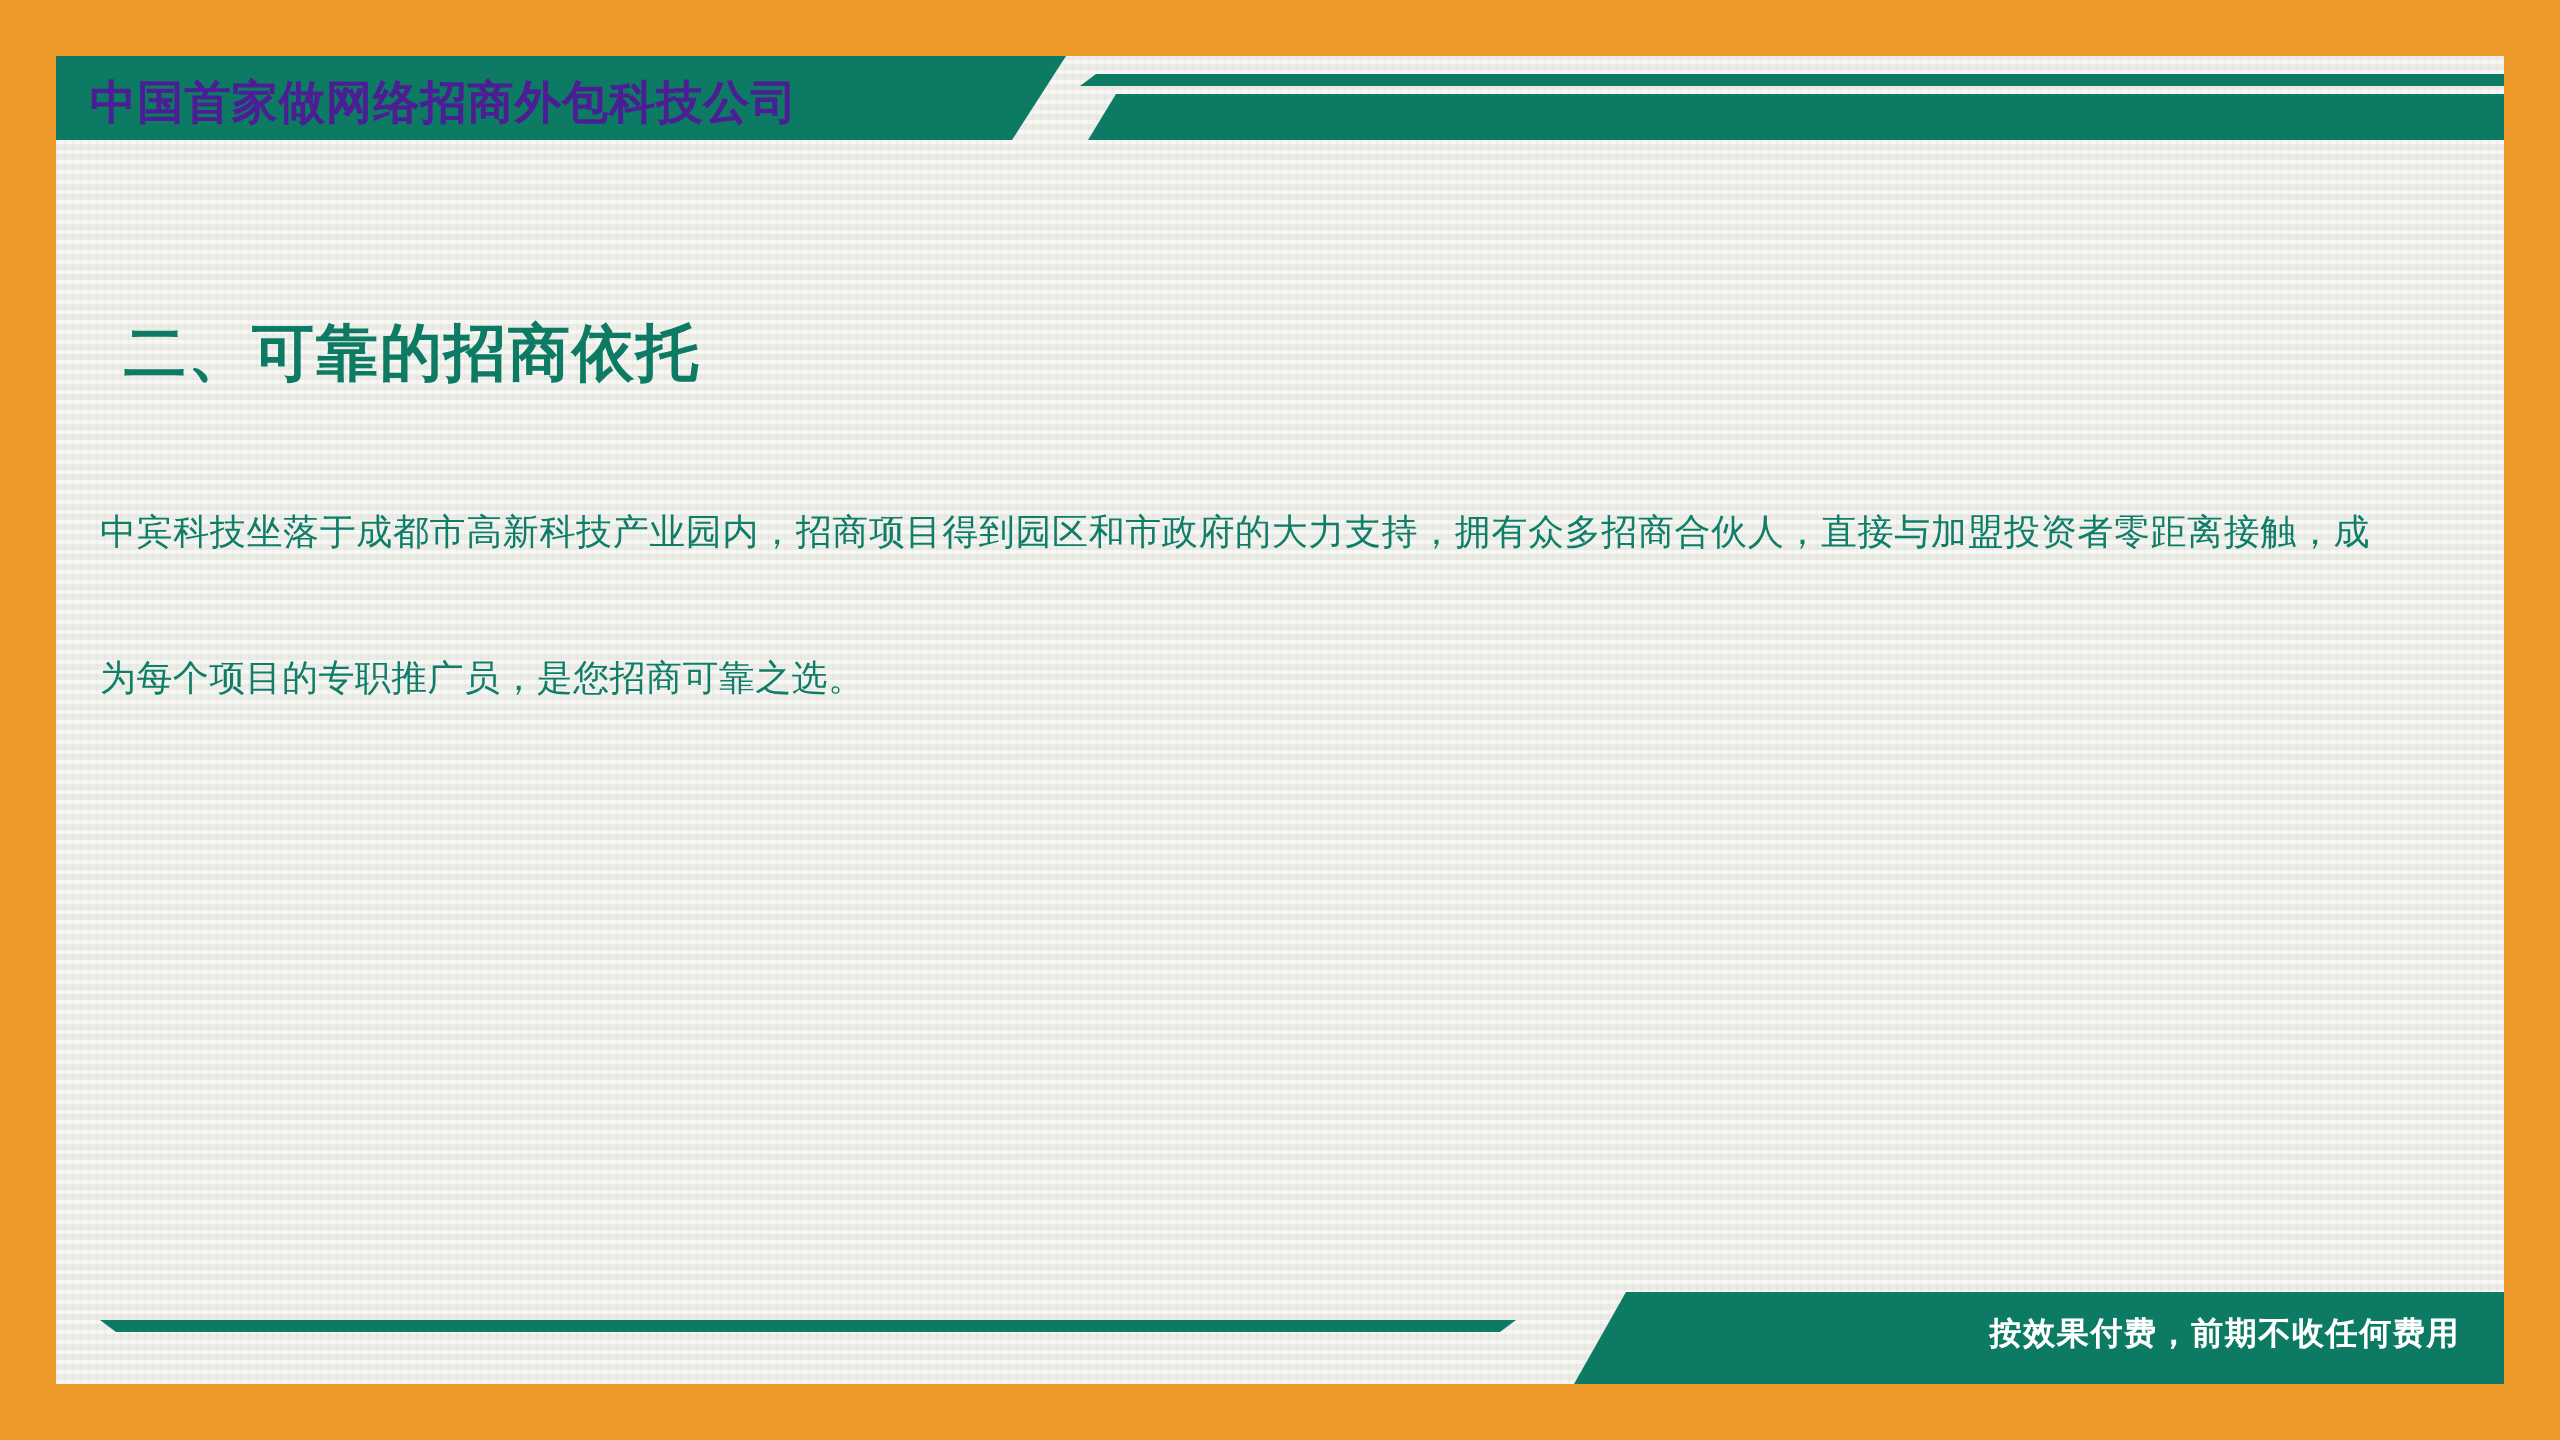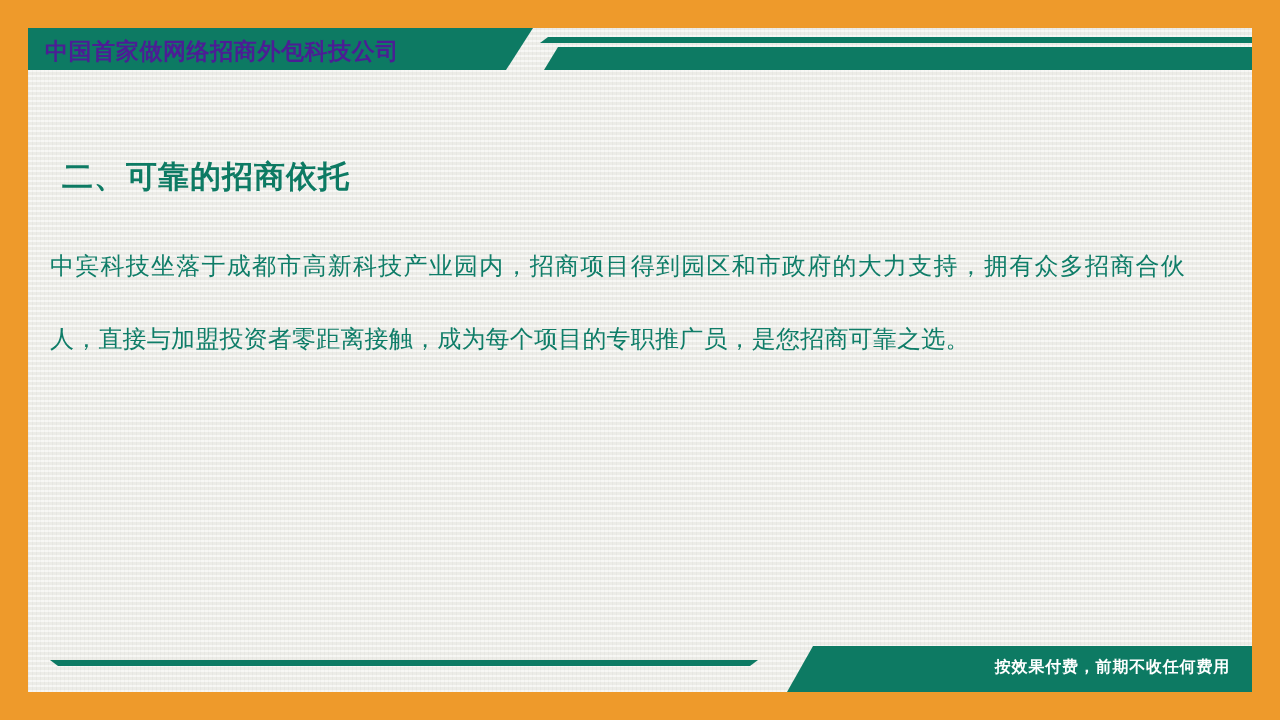--- a/index.html
+++ b/index.html
@@ -95,21 +95,21 @@
     margin-top: 16px;
   }
 
   .body-paragraph {
     position: absolute;
     left: 50px;
     top: 230px;
     width: 1135px;
     color: #0F7D68;
     font-family: "DejaVu Serif", "Liberation Serif", serif;
-    font-size: 24px;
+    font-size: 18px;
     line-height: 73px;
     text-align: justify;
     text-justify: inter-character;
     letter-spacing: 0.2px;
   }
 
   
   .footer-band {
     position: absolute;
     left: 28px;

